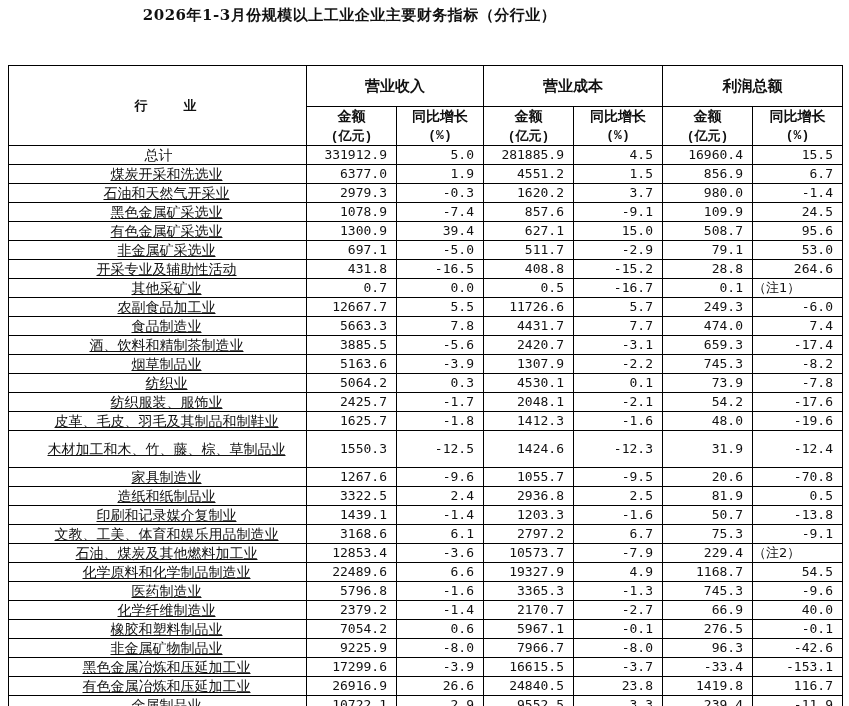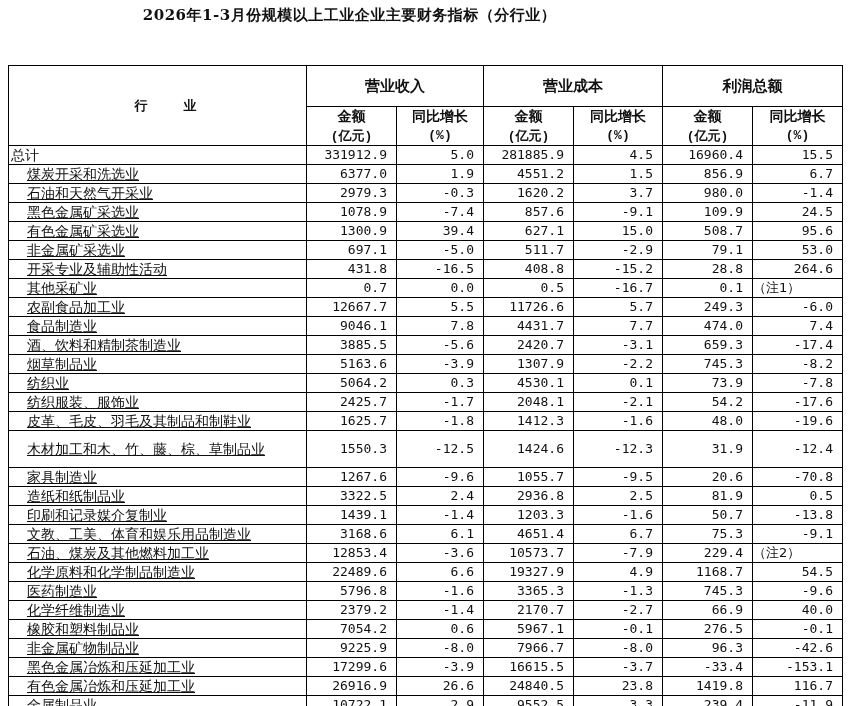--- a/index.html
+++ b/index.html
@@ -28,21 +28,21 @@
   th.cat { font-size: 13px; letter-spacing: 14px; padding-left: 30px; }
   th.sub1 { height: 19px; font-size: 14px; border-bottom: none; text-align: center; }
   th.sub2 { height: 19px; font-size: 13px; border-top: none; margin-left: 15px; }
   tbody td {
     height: 18px; font-size: 13px; line-height: 18px;
     border-bottom: 1px solid #000;
     font-family: "DejaVu Sans Mono", "Liberation Mono", monospace;
     text-align: right; padding-right: 9px;
   }
   tbody td.name {
-    text-align: left; padding-left: 18px; padding-right: 0;
+    text-align: center; padding-left: 18px; padding-right: 0;
     font-family: "DejaVu Sans", "Liberation Sans", sans-serif;
     text-decoration: underline; font-size: 14px;
   }
   tbody tr.total td.name { padding-left: 2px; text-decoration: none; }
   tbody tr.tall td { height: 36px; }
   tbody tr.tall td.name { white-space: normal; line-height: 17px; padding-left: 0; text-indent: 18px; }
   td.note { text-align: left; padding-right: 0; font-family: "DejaVu Sans", sans-serif; }
 </style>
 </head>
 <body>
@@ -160,21 +160,21 @@
         <td class="name">农副食品加工业</td>
         <td>12667.7</td>
         <td>5.5</td>
         <td>11726.6</td>
         <td>5.7</td>
         <td>249.3</td>
         <td>-6.0</td>
       </tr>
       <tr>
         <td class="name">食品制造业</td>
-        <td>9046.1</td>
+        <td>5663.3</td>
         <td>7.8</td>
         <td>4431.7</td>
         <td>7.7</td>
         <td>474.0</td>
         <td>7.4</td>
       </tr>
       <tr>
         <td class="name">酒、饮料和精制茶制造业</td>
         <td>3885.5</td>
         <td>-5.6</td>
@@ -252,21 +252,21 @@
         <td>-1.4</td>
         <td>1203.3</td>
         <td>-1.6</td>
         <td>50.7</td>
         <td>-13.8</td>
       </tr>
       <tr>
         <td class="name">文教、工美、体育和娱乐用品制造业</td>
         <td>3168.6</td>
         <td>6.1</td>
-        <td>4651.4</td>
+        <td>2797.2</td>
         <td>6.7</td>
         <td>75.3</td>
         <td>-9.1</td>
       </tr>
       <tr>
         <td class="name">石油、煤炭及其他燃料加工业</td>
         <td>12853.4</td>
         <td>-3.6</td>
         <td>10573.7</td>
         <td>-7.9</td>

